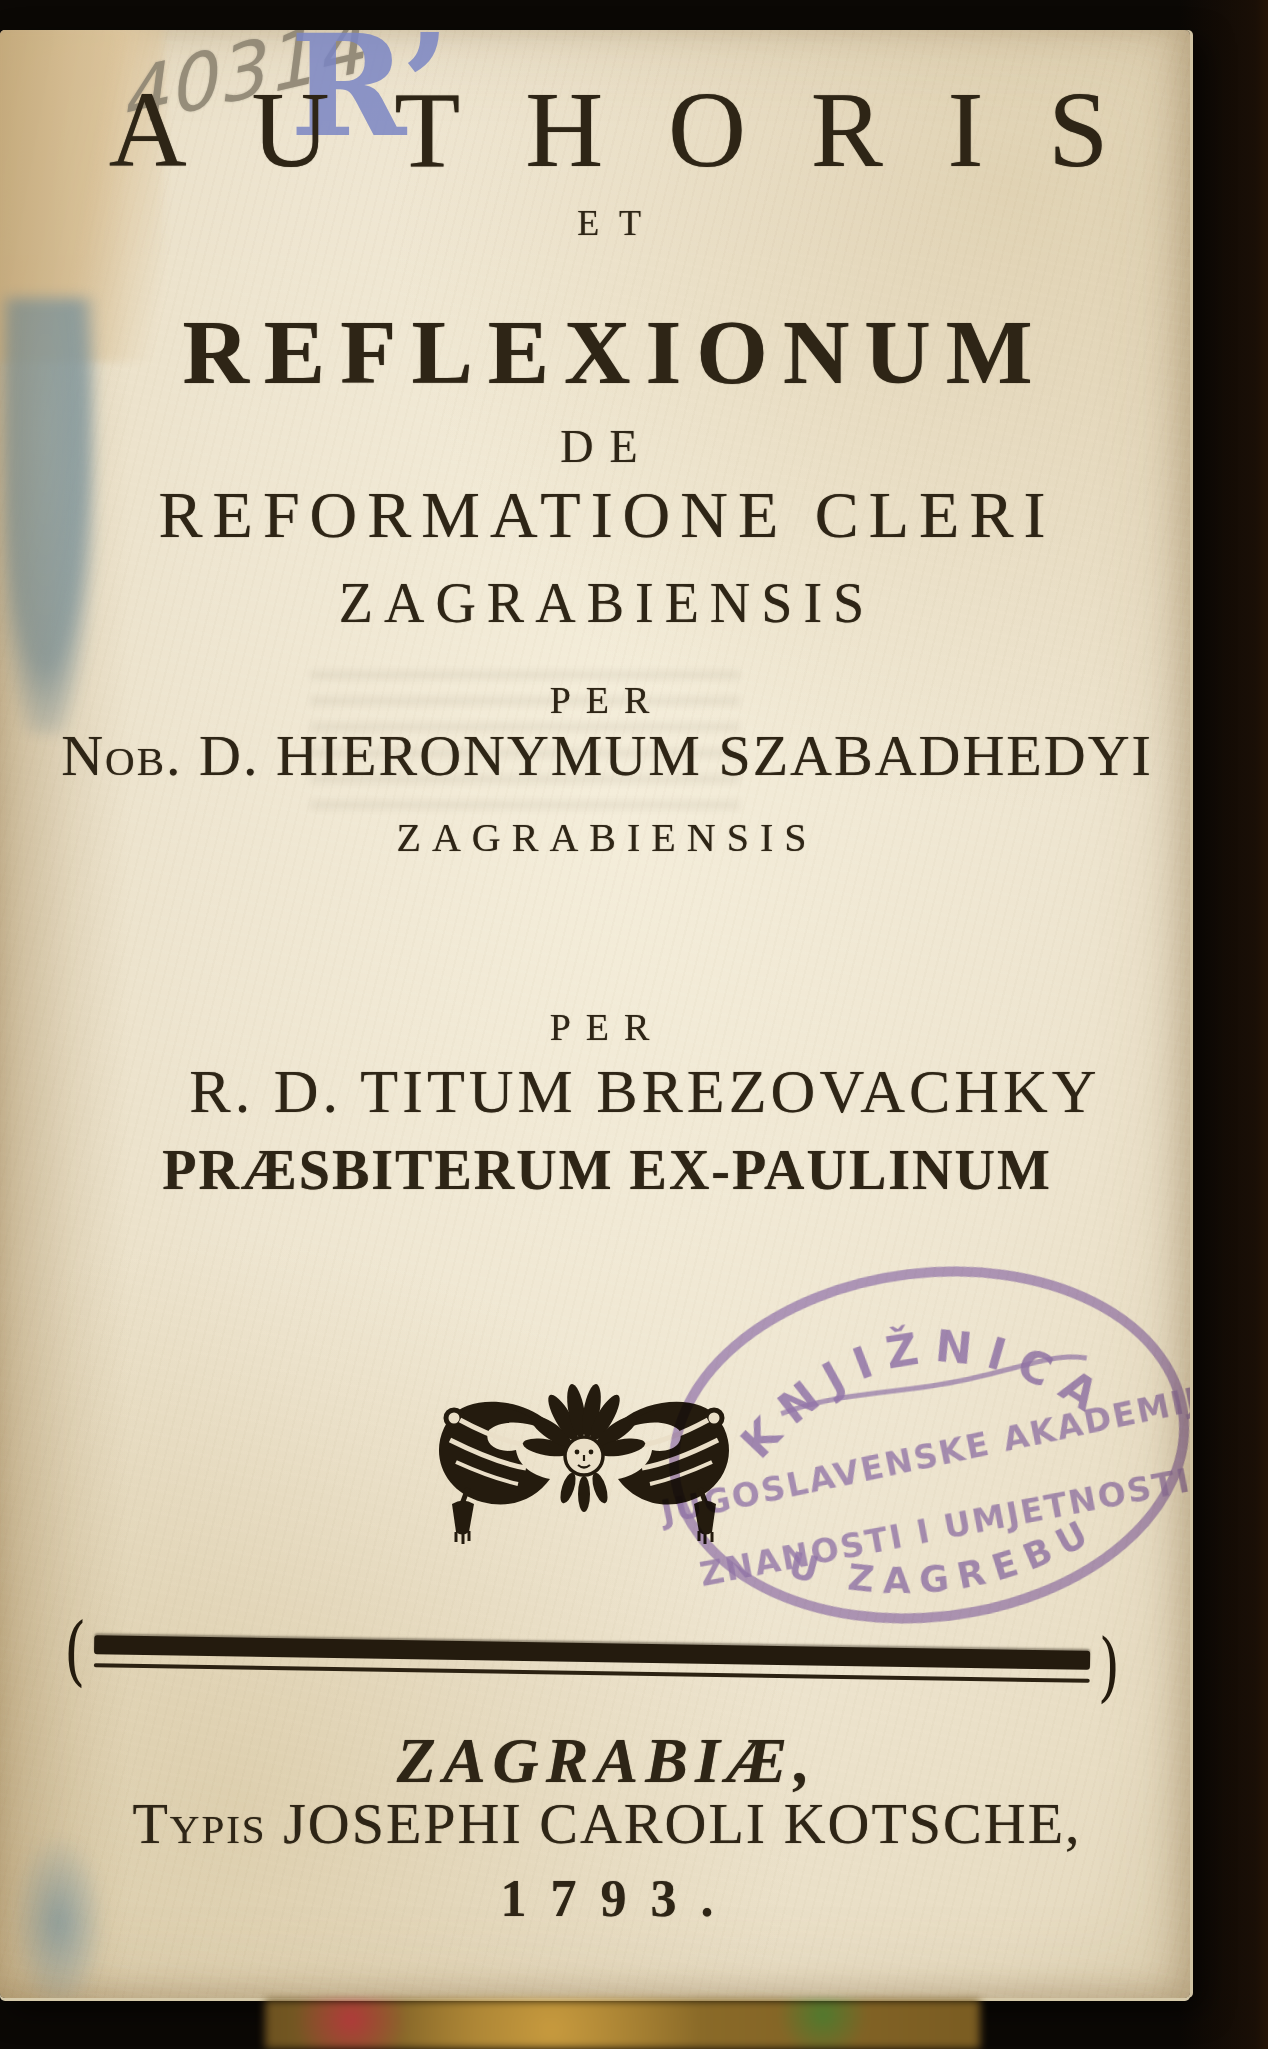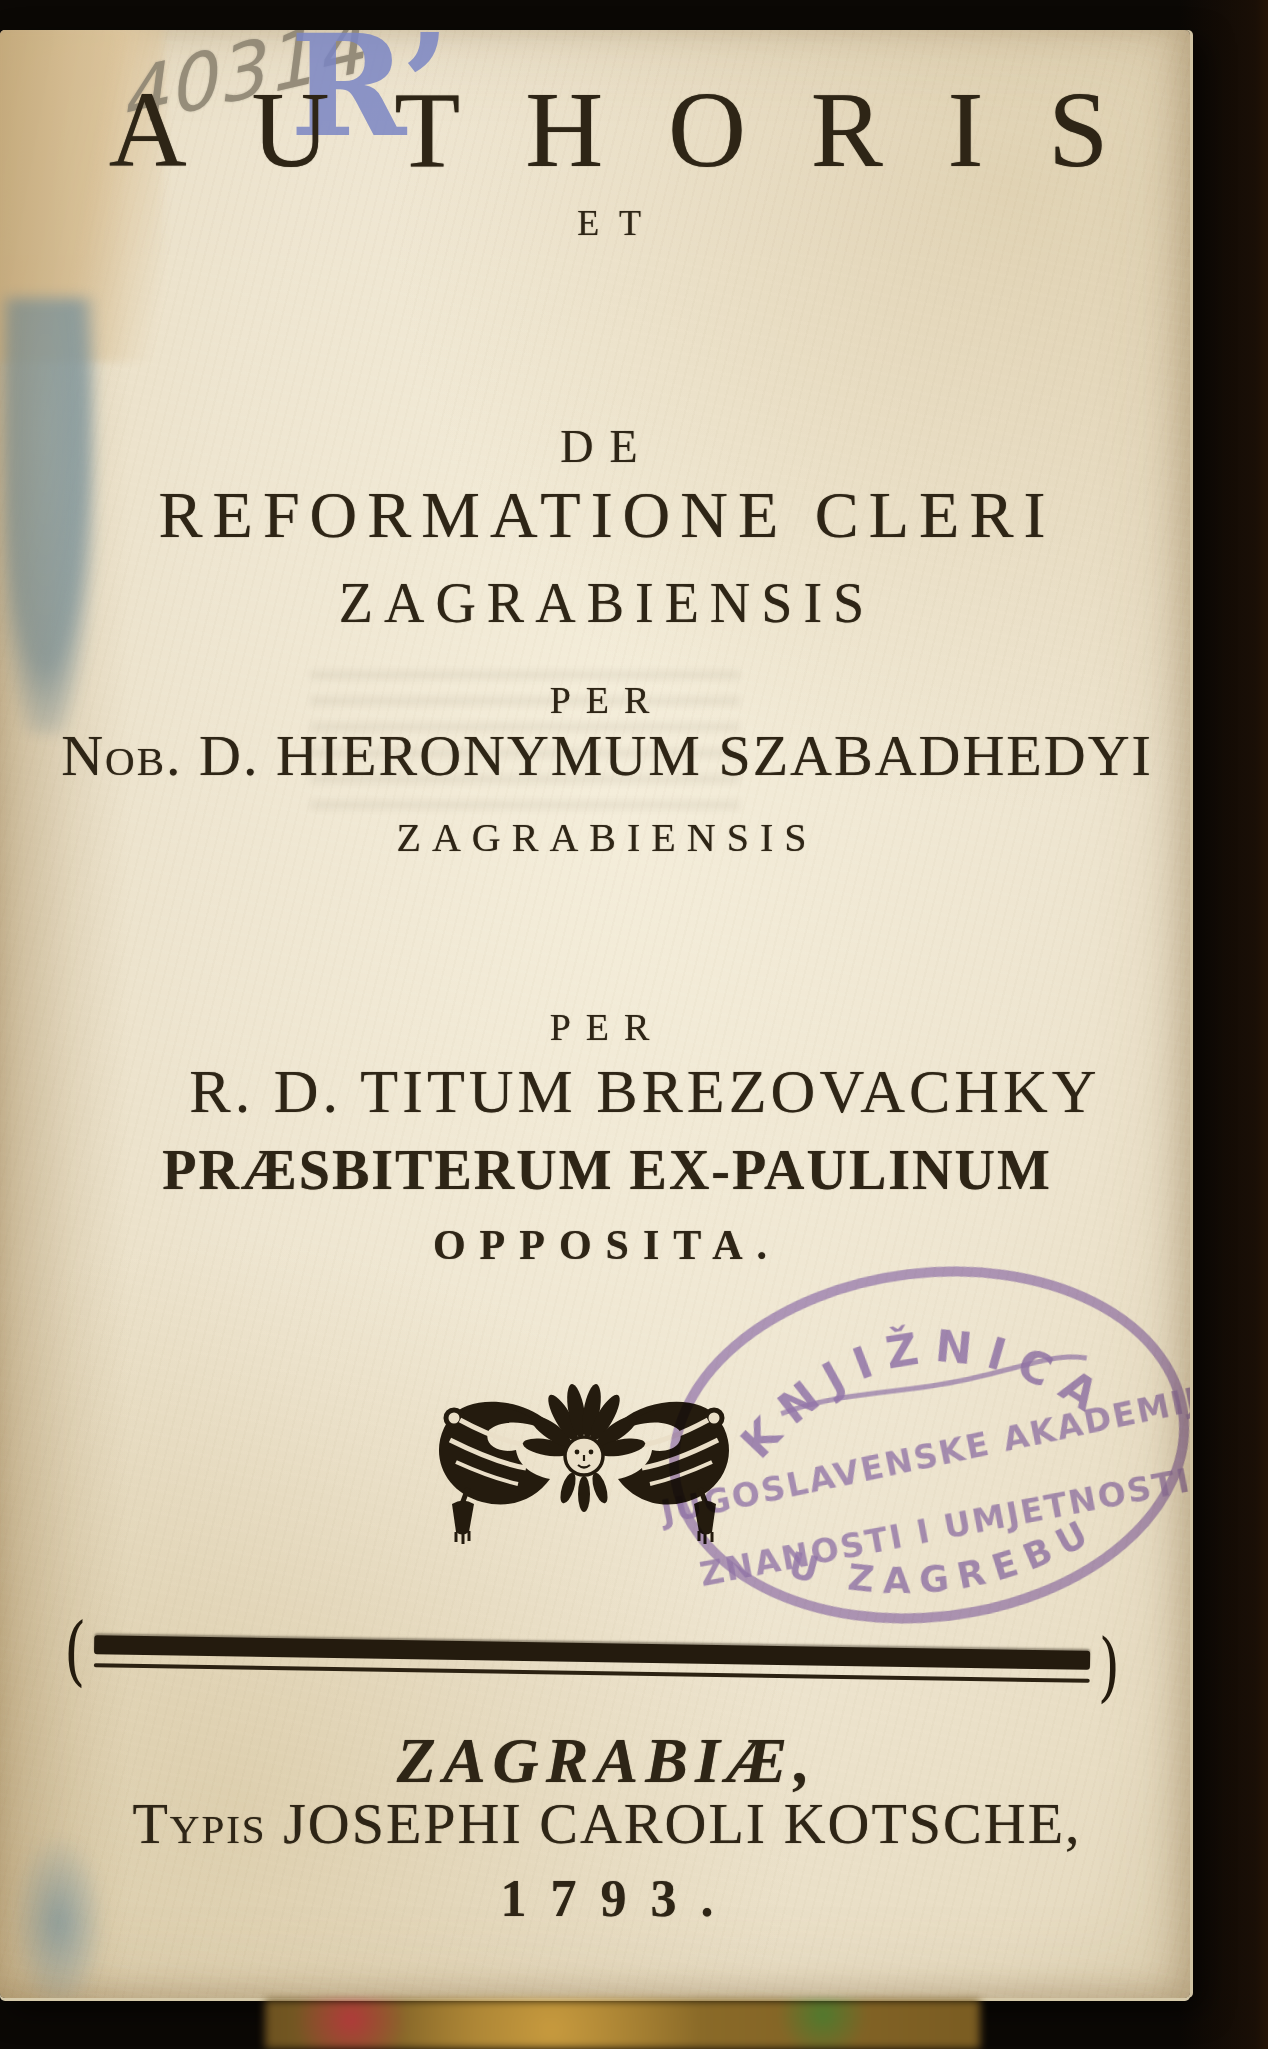--- a/index.html
+++ b/index.html
@@ -101,30 +101,30 @@
     <div id="patch-blue-bottom" class="patch"></div>
     <div id="left-edge-shade" class="patch"></div>
     <div id="ghost-smudge" class="patch"></div>
 
     <div id="pencil-number">40314</div>
 
     <div id="r-stamp">R’</div>
 
     <div class="tl authoris">AUTHORIS</div>
     <div class="tl et">ET</div>
+    <div class="tl reflexionum">REFLEXIONUM</div>
     <div class="tl de">DE</div>
     <div class="tl reformatione">REFORMATIONE CLERI</div>
     <div class="tl zagrabiensis">ZAGRABIENSIS</div>
     <div class="tl per1">PER</div>
     <div class="tl proposer">Nob. D. HIERONYMUM SZABADHEDYI</div>
     <div class="tl propositarum">ZAGRABIENSIS</div>
     <div class="tl per2">PER</div>
     <div class="tl respondent">R. D. TITUM BREZOVACHKY</div>
     <div class="tl respondent-title">PRÆSBITERUM EX-PAULINUM</div>
-    <div class="tl opposita">OPPOSITA.</div>
 
     <svg id="cherub" viewBox="0 0 332 172" xmlns="http://www.w3.org/2000/svg">
       <g fill="#241b0e" stroke="none">
 
         <g>
           <path d="M132 56 C 104 20 44 16 26 52 C 12 82 28 116 64 126 C 94 134 118 122 132 103
                    C 112 99 100 88 98 74 C 80 78 64 68 71 54 C 86 42 112 46 132 56 Z"></path>
           <path d="M128 54 C 104 28 58 22 32 42 C 50 18 102 22 128 44 Z"></path>
           <circle cx="36" cy="42" r="8" fill="#eadfc8" stroke="#241b0e" stroke-width="5"></circle>
           <path d="M42 44 C 64 56 88 66 112 70" stroke="#eadfc8" stroke-width="5" fill="none"></path>

